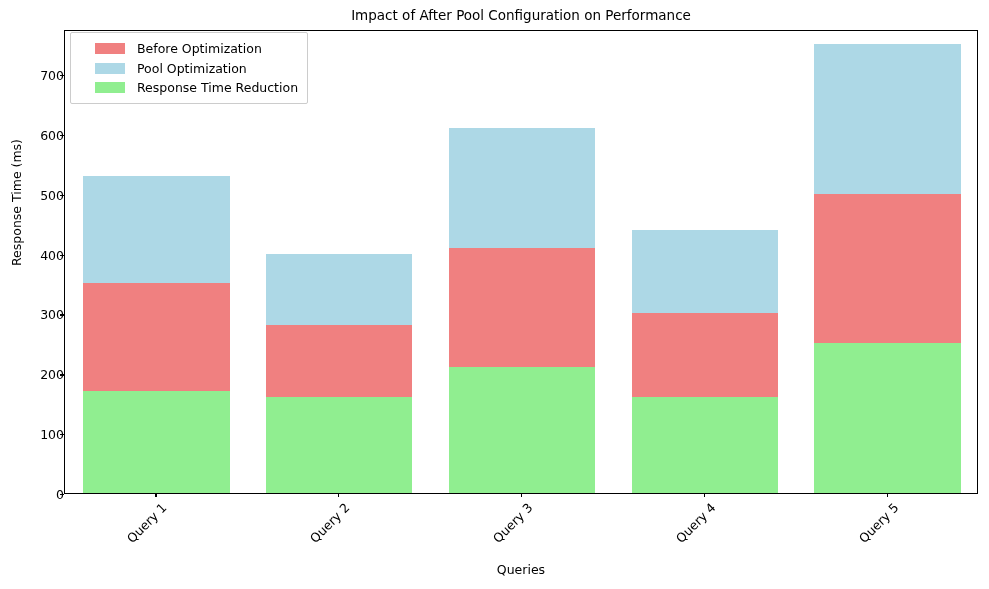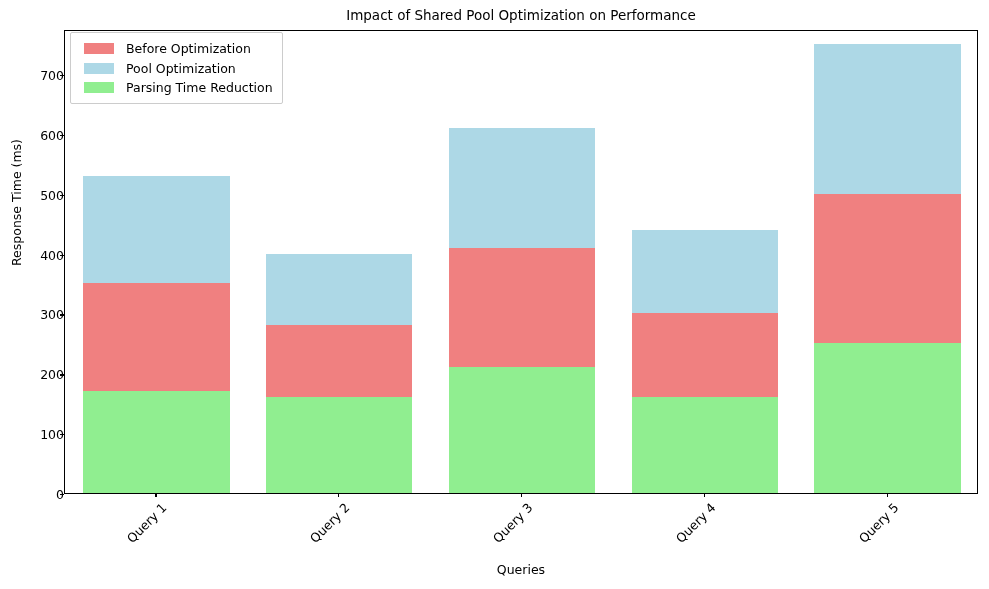--- a/index.html
+++ b/index.html
@@ -148,21 +148,21 @@
     font-size: 12.5px;
     color: #000000;
     white-space: nowrap;
   }
 
   
   #legend {
     position: absolute;
     left: 70px;
     top: 32px;
-    padding: 6px 9px 6px 13px;
+    padding: 6px 9px 6px 24px;
     background: #ffffff;
     border: 1px solid #cccccc;
     border-radius: 2px;
     box-sizing: border-box;
   }
   .legend-row {
     display: flex;
     align-items: center;
     height: 19.4px;
   }
@@ -176,21 +176,21 @@
     font-size: 12.5px;
     color: #000000;
     white-space: nowrap;
   }
 </style>
 </head>
 <body>
 
 <div id="figure">
 
-  <div id="chart-title">Impact of Shared Pool Optimization on Performance</div>
+  <div id="chart-title">Impact of After Pool Configuration on Performance</div>
 
   <div id="ylabel">Response Time (ms)</div>
   <div id="ytick-container">
       <div class="ytick-label" style="top: 464px;">0</div>
       <div class="ytick-label" style="top: 404.129px;">100</div>
       <div class="ytick-label" style="top: 344.258px;">200</div>
       <div class="ytick-label" style="top: 284.387px;">300</div>
       <div class="ytick-label" style="top: 224.516px;">400</div>
       <div class="ytick-label" style="top: 164.645px;">500</div>
       <div class="ytick-label" style="top: 104.774px;">600</div>
@@ -247,17 +247,17 @@
       <div class="legend-row">
         <span class="legend-swatch" style="background: rgb(240, 128, 128);"></span>
         <span class="legend-label">Before Optimization</span>
       </div>
       <div class="legend-row">
         <span class="legend-swatch" style="background: rgb(173, 216, 230);"></span>
         <span class="legend-label">Pool Optimization</span>
       </div>
       <div class="legend-row">
         <span class="legend-swatch" style="background: rgb(144, 238, 144);"></span>
-        <span class="legend-label">Parsing Time Reduction</span>
+        <span class="legend-label">Response Time Reduction</span>
       </div>
     </div>
 
 </div>
 
 </body></html>

